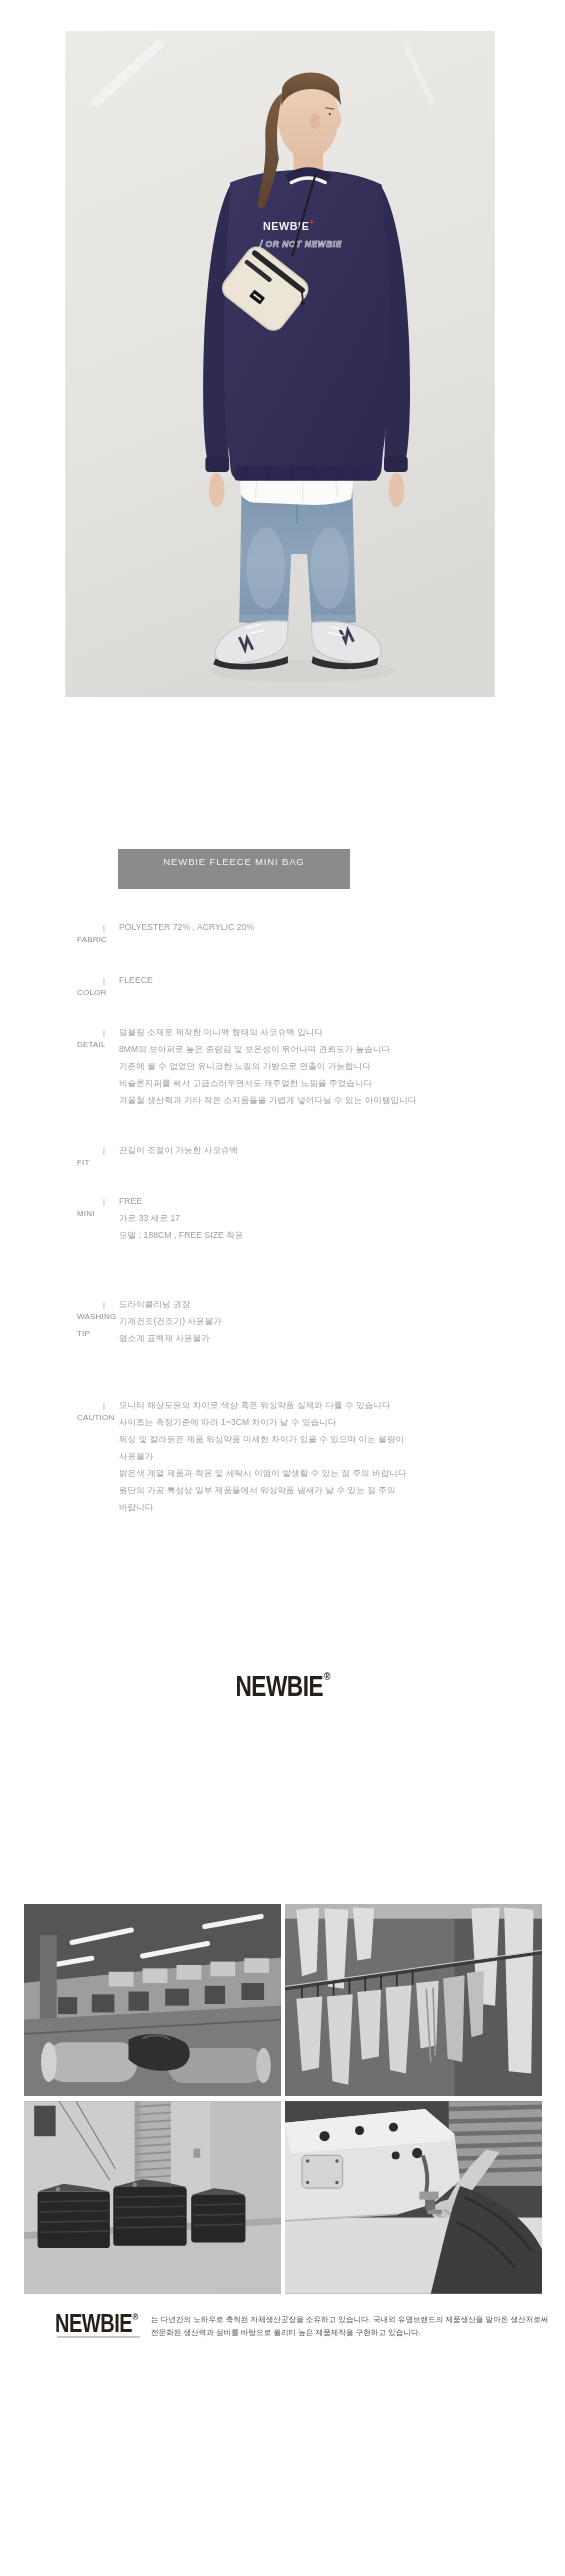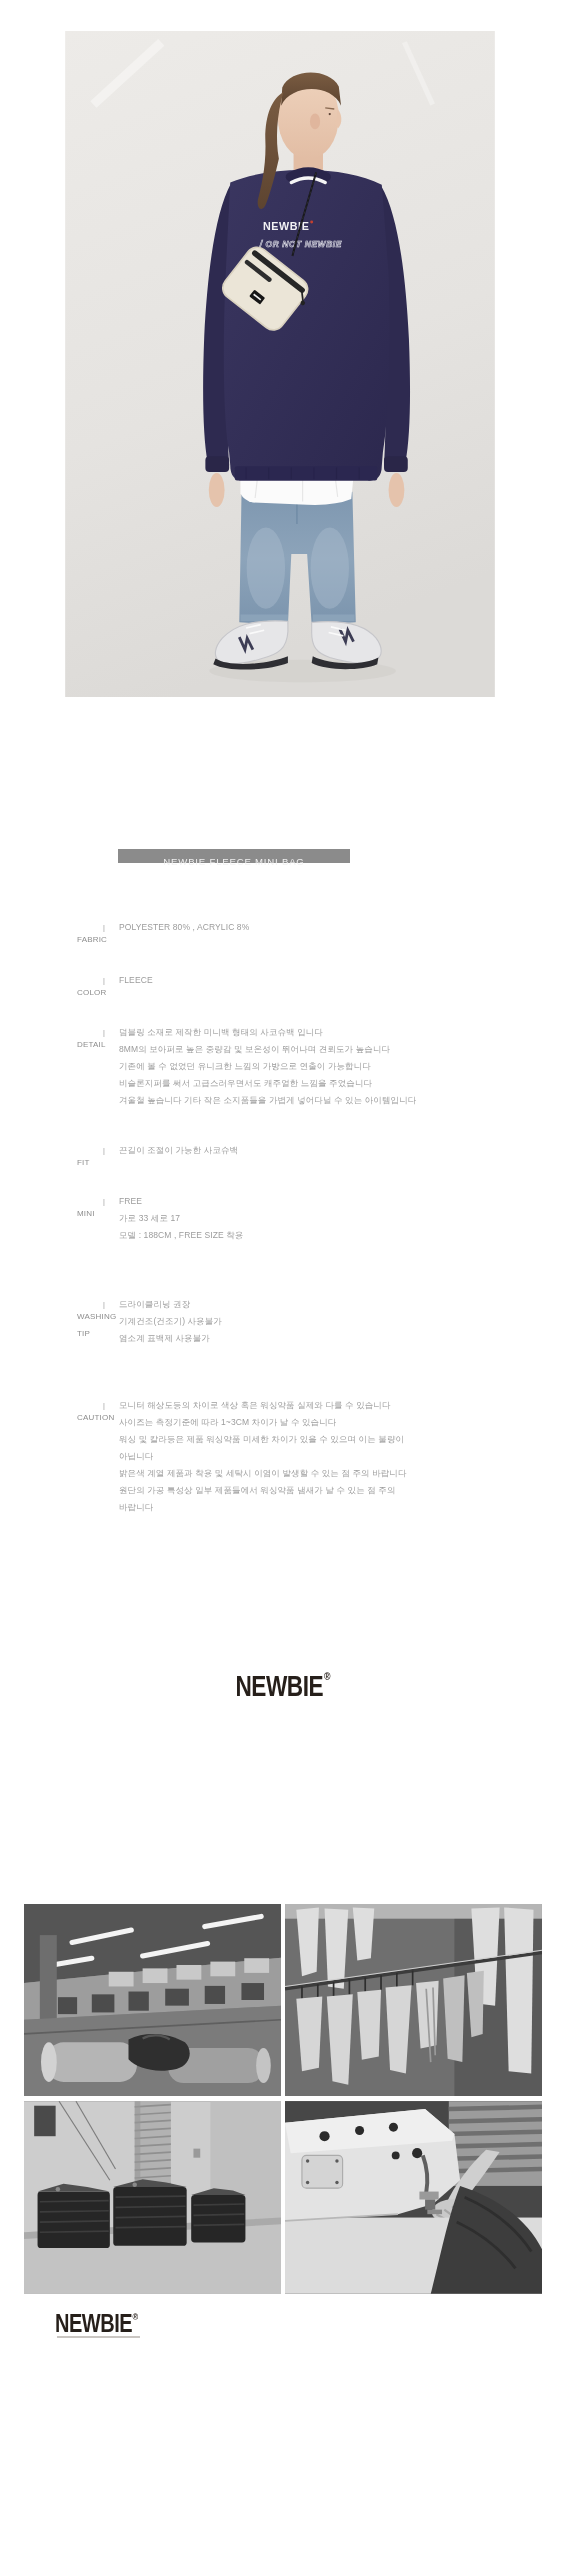--- a/index.html
+++ b/index.html
@@ -5,21 +5,21 @@
 <style>
   html,body{margin:0;padding:0;background:#ffffff;}
   #page{position:relative;width:565px;height:2576px;background:#ffffff;overflow:hidden;
         font-family:"Liberation Sans","DejaVu Sans",sans-serif;}
 
   
   #hero{position:absolute;left:65px;top:31px;width:430px;height:666px;}
   #hero svg{display:block;}
 
   
-  .title-bar{position:absolute;left:118px;top:849px;width:232px;height:14px;
+  .title-bar{position:absolute;left:118px;top:849px;width:232px;height:40px;
              background:#8b8b8b;text-align:center;}
   .title-bar span{display:inline-block;line-height:25.4px;font-size:9.6px;letter-spacing:0.8px;
              color:#f2f2f2;font-weight:400;}
 
   
   .spec-row{position:absolute;left:69px;width:492px;}
   .r0{top:919px}.r1{top:972px}.r2{top:1024px}.r3{top:1142px}
   .r4{top:1193px}.r5{top:1296px}.r6{top:1397px}
   .spec-label{position:absolute;left:8px;top:0;width:44px;margin-top:12px;}
   .spec-label div{font-size:8px;color:#8d8d8d;letter-spacing:0.2px;line-height:17px;white-space:nowrap;}
@@ -161,21 +161,21 @@
     <span>NEWBIE FLEECE MINI BAG</span>
   </div>
 
   <div id="specs">
       <div class="spec-row r0">
         <div class="spec-label">
           <div>FABRIC</div>
         </div>
         <span class="spec-sep">|</span>
         <div class="spec-lines">
-          <div class="spec-line">POLYESTER 80% , ACRYLIC 8%</div>
+          <div class="spec-line">POLYESTER 72% , ACRYLIC 20%</div>
         </div>
       </div>
       <div class="spec-row r1">
         <div class="spec-label">
           <div>COLOR</div>
         </div>
         <span class="spec-sep">|</span>
         <div class="spec-lines">
           <div class="spec-line">FLEECE</div>
         </div>
@@ -183,21 +183,21 @@
       <div class="spec-row r2">
         <div class="spec-label">
           <div>DETAIL</div>
         </div>
         <span class="spec-sep">|</span>
         <div class="spec-lines">
           <div class="spec-line">덤블링 소재로 제작한 미니백 형태의 사코슈백 입니다</div>
           <div class="spec-line">8MM의 보아퍼로 높은 중량감 및 보온성이 뛰어나며 견뢰도가 높습니다</div>
           <div class="spec-line">기존에 볼 수 없었던 유니크한 느낌의 가방으로 연출이 가능합니다</div>
           <div class="spec-line">비슬론지퍼를 써서 고급스러우면서도 캐주얼한 느낌을 주었습니다</div>
-          <div class="spec-line">겨울철 높습니다 기타 작은 소지품들을 가볍게 넣어다닐 수 있는 아이템입니다</div>
+          <div class="spec-line">겨울철 생산력과 기타 작은 소지품들을 가볍게 넣어다닐 수 있는 아이템입니다</div>
         </div>
       </div>
       <div class="spec-row r3">
         <div class="spec-label">
           <div>FIT</div>
         </div>
         <span class="spec-sep">|</span>
         <div class="spec-lines">
           <div class="spec-line">끈길이 조절이 가능한 사코슈백</div>
         </div>
@@ -227,21 +227,21 @@
       </div>
       <div class="spec-row r6">
         <div class="spec-label">
           <div>CAUTION</div>
         </div>
         <span class="spec-sep">|</span>
         <div class="spec-lines">
           <div class="spec-line">모니터 해상도등의 차이로 색상 혹은 워싱약품 실제와 다를 수 있습니다</div>
           <div class="spec-line">사이즈는 측정기준에 따라 1~3CM 차이가 날 수 있습니다</div>
           <div class="spec-line">워싱 및 칼라등은 제품 워싱약품 미세한 차이가 있을 수 있으며 이는 불량이</div>
-          <div class="spec-line">아닙니다</div>
+          <div class="spec-line">사용불가</div>
           <div class="spec-line">밝은색 계열 제품과 착용 및 세탁시 이염이 발생할 수 있는 점 주의 바랍니다</div>
           <div class="spec-line">원단의 가공 특성상 일부 제품들에서 워싱약품 냄새가 날 수 있는 점 주의</div>
           <div class="spec-line">바랍니다</div>
         </div>
       </div>
     </div>
 
   <div class="brand-logo">
     <span class="inner">
       <span class="logo-text">NEWBIE</span><span class="logo-reg">®</span>
@@ -431,15 +431,19 @@
       </svg>
     </div>
   </div>
 
   <div class="footer-logo">
     <span class="inner">
       <span class="logo-text">NEWBIE</span><span class="logo-reg">®</span>
     </span>
   </div>
   <div class="footer-underline"></div>
+  <div class="footer-text">
+    <div>는 다년간의 노하우로 축적된 자체생산공장을 소유하고 있습니다. 국내외 유명브랜드의 제품생산을 맡아온 생산처로써</div>
+    <div>전문화된 생산력과 설비를 바탕으로 퀄리티 높은 제품제작을 구현하고 있습니다.</div>
+  </div>
 
 </div>
 
 
 </body></html>

